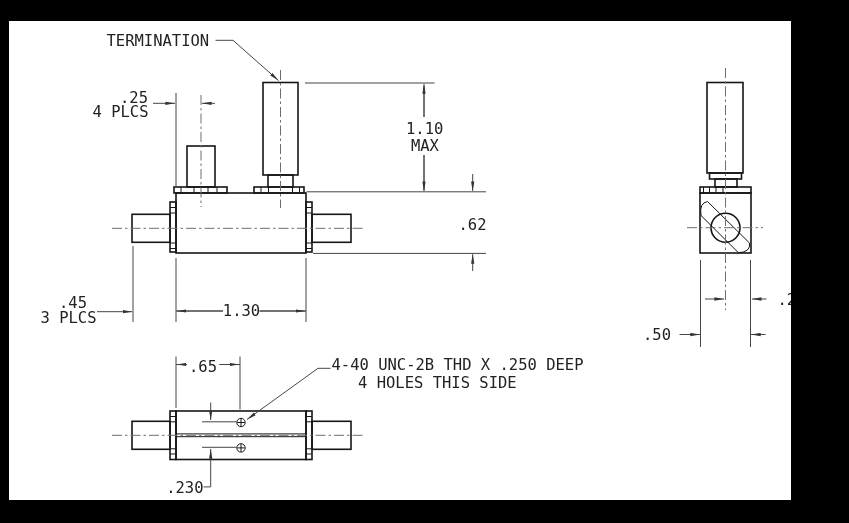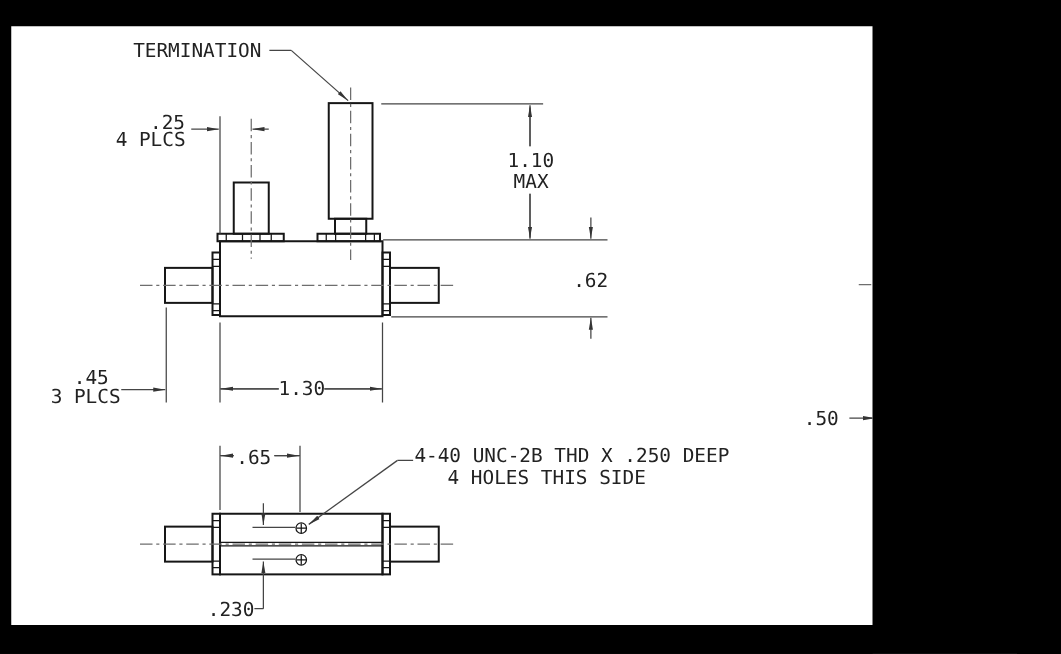--- a/index.html
+++ b/index.html
@@ -1,16 +1,16 @@
 <!DOCTYPE html>
 <html><head>
 <meta charset="utf-8">
 <style>
   html,body{margin:0;padding:0;background:#000;}
-  .stage{position:relative;width:698px;height:523px;background:#000;overflow:hidden;}
+  .stage{position:relative;width:791px;height:523px;background:#000;overflow:hidden;}
   svg{display:block;}
   .o  {stroke:#161616;stroke-width:1.6;fill:none;}
   .o1 {stroke:#161616;stroke-width:1;fill:none;}
   .d  {stroke:#454545;stroke-width:1;fill:none;}
   .c  {stroke:#6e6e6e;stroke-width:1;fill:none;stroke-dasharray:10 3 2.5 3;}
   text{font-family:"DejaVu Sans Mono","Liberation Mono",monospace;font-size:15.5px;fill:#222;letter-spacing:0;}
 </style>
 </head>
 <body>
 

